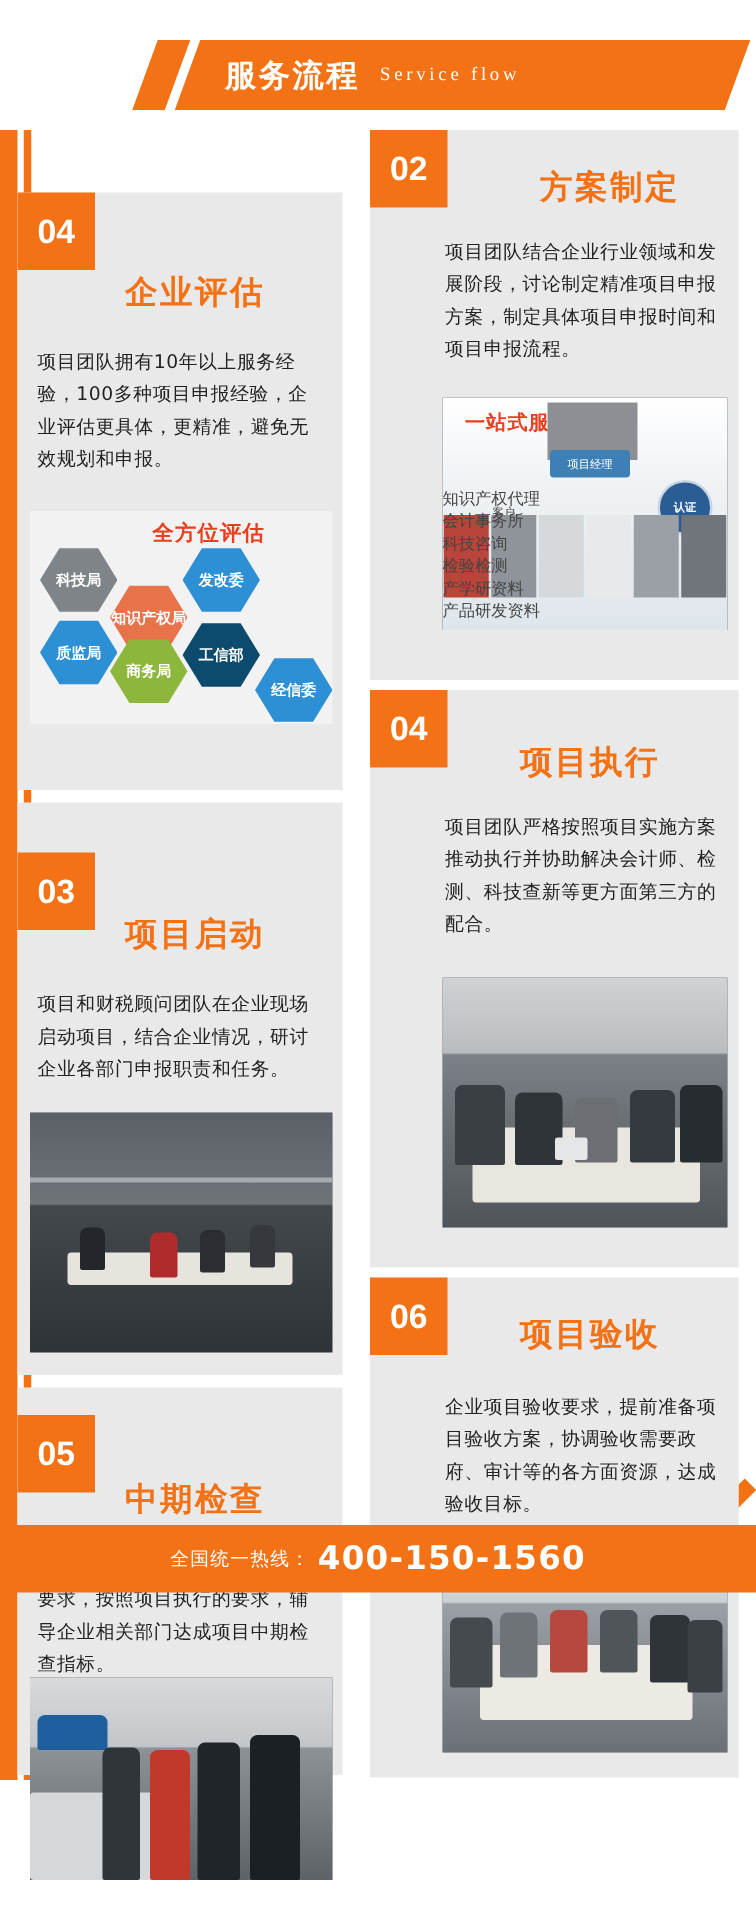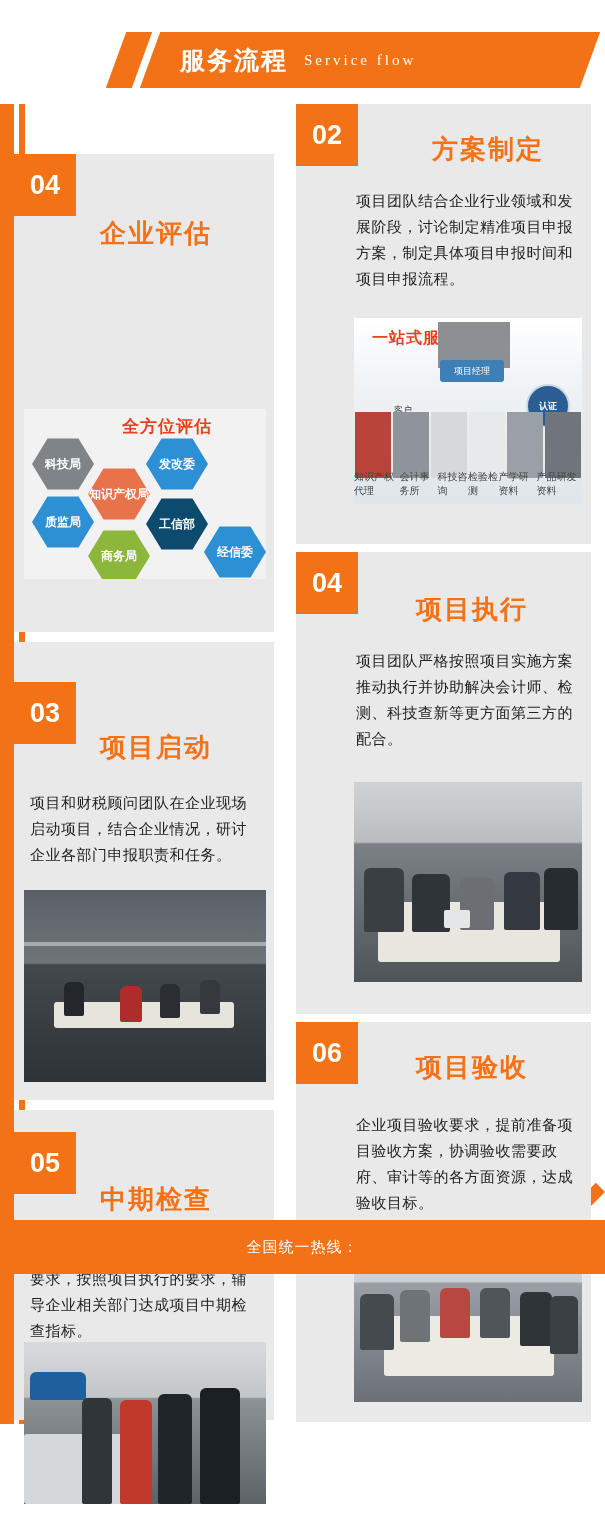--- a/index.html
+++ b/index.html
@@ -178,21 +178,21 @@
     width: 62px; height: 54px;
     clip-path: polygon(25% 3%, 75% 3%, 100% 50%, 75% 97%, 25% 97%, 0% 50%);
     display: flex; align-items: center; justify-content: center;
     color: #ffffff; font-size: 12px; font-weight: bold;
     text-align: center; line-height: 15px;
   }
   .hex.h1 { left: 8px;   top: 28px;  background: #7f8489; }
   .hex.h2 { left: 64px;  top: 58px;  background: #e8734a; }
   .hex.h3 { left: 122px; top: 88px;  background: #0c4a6e; }
   .hex.h4 { left: 8px;   top: 86px;  background: #2d8fd4; }
-  .hex.h5 { left: 64px;  top: 120px; background: #8cb63c; }
+  .hex.h5 { left: 64px;  top: 101px; background: #8cb63c; }
   .hex.h6 { left: 122px; top: 28px;  background: #2d8fd4; }
   .hex.h8 { left: 180px; top: 116px; background: #2d8fd4; }
 
   
   .flow {
     position: relative; width: 100%; height: 100%;
     background: linear-gradient(180deg,#ffffff 0%, #eef2f5 40%, #dfe6eb 100%);
     overflow: hidden;
   }
   .flow-title {
@@ -216,21 +216,21 @@
     border: 2px solid #c9d7e4;
   }
   .flow-strip {
     position: absolute; left: 0; bottom: 26px; width: 100%; height: 66px;
     display: flex;
   }
   .flow-strip div { flex: 1; margin: 0 1px; }
   .flow-caption {
     position: absolute; left: 0; bottom: 6px; width: 100%;
     display: flex; justify-content: center;
-    font-size: 10px; color: #444;
+    font-size: 13px; color: #444; flex-direction: column;
   }
   .flow-photo-top {
     position: absolute; left: 84px; top: 4px; width: 72px; height: 46px;
     background: #8c8f93;
   }
   .ph-room {
     position: absolute; inset: 0;
     background: linear-gradient(180deg,#5a6066 0%, #6f7479 38%, #43484d 39%, #2e3337 100%);
   }
   .ph-room2 {
@@ -271,20 +271,21 @@
 
   <div class="stripe stripe-left"></div>
   <div class="stripe stripe-left2"></div>
   <div class="diag-br"></div>
 
   <div class="grid">
 
     <div class="card" id="card1">
       <div class="num">04</div>
       <div class="title">企业评估</div>
+      <div class="body">项目团队拥有10年以上服务经验，100多种项目申报经验，企业评估更具体，更精准，避免无效规划和申报。</div>
       <div class="photo">
         <div class="hexwrap">
           <div class="hex-title">全方位评估</div>
           <div class="hex h1">科技局</div>
           <div class="hex h2">知识产权局</div>
           <div class="hex h3">工信部</div>
           <div class="hex h4">质监局</div>
           <div class="hex h5">商务局</div>
           <div class="hex h6">发改委</div>
           <div class="hex h8">经信委</div>
@@ -383,15 +384,16 @@
         <div class="ph-fig" style="left:126px; top:58px; width:30px; height:50px; background:#50555a;"></div>
         <div class="ph-fig" style="left:166px; top:62px; width:32px; height:54px; background:#2f3439;"></div>
         <div class="ph-fig" style="left:196px; top:66px; width:28px; height:58px; background:#3b4045;"></div>
       </div>
     </div>
 
   </div>
 
   <div class="footer">
     <span class="footer-label">全国统一热线：</span>
+    <span class="footer-phone">400-150-1560</span>
   </div>
 
 </div>
 
 </body></html>

